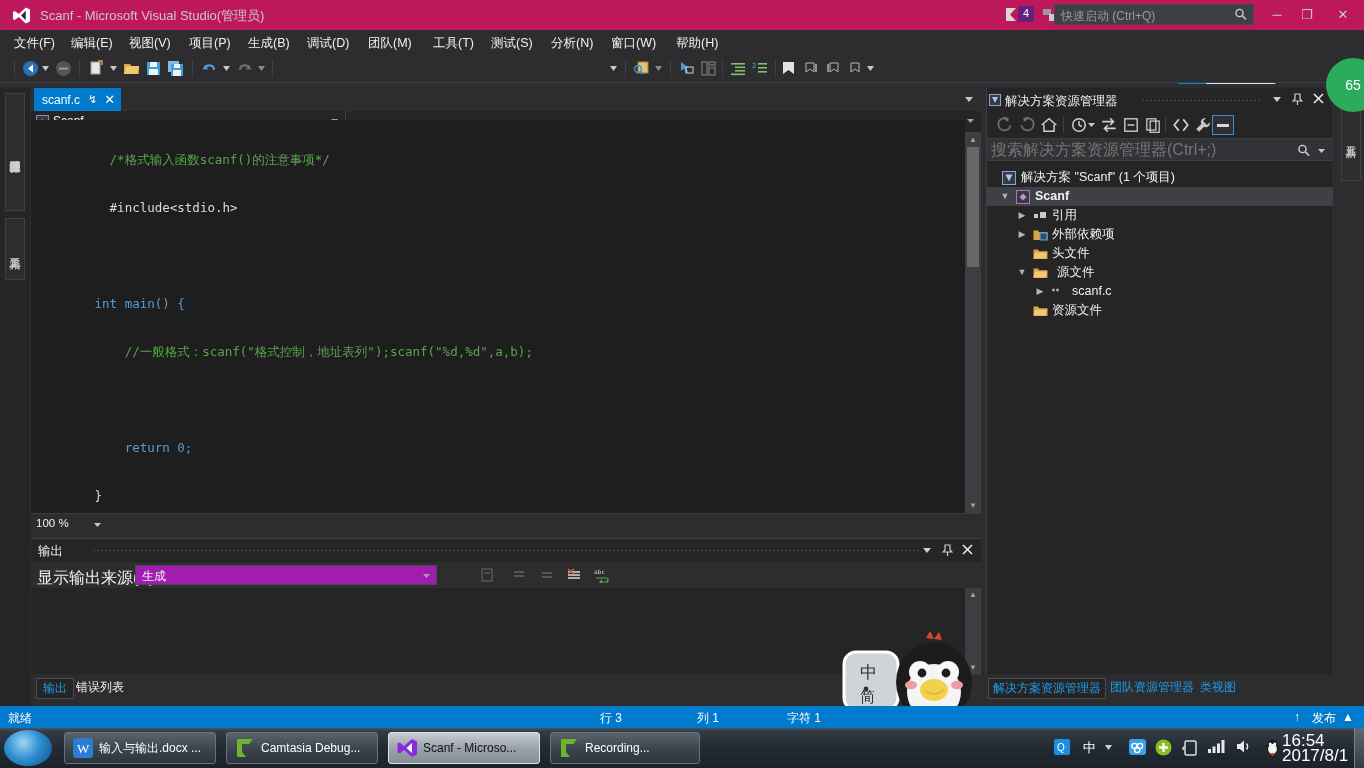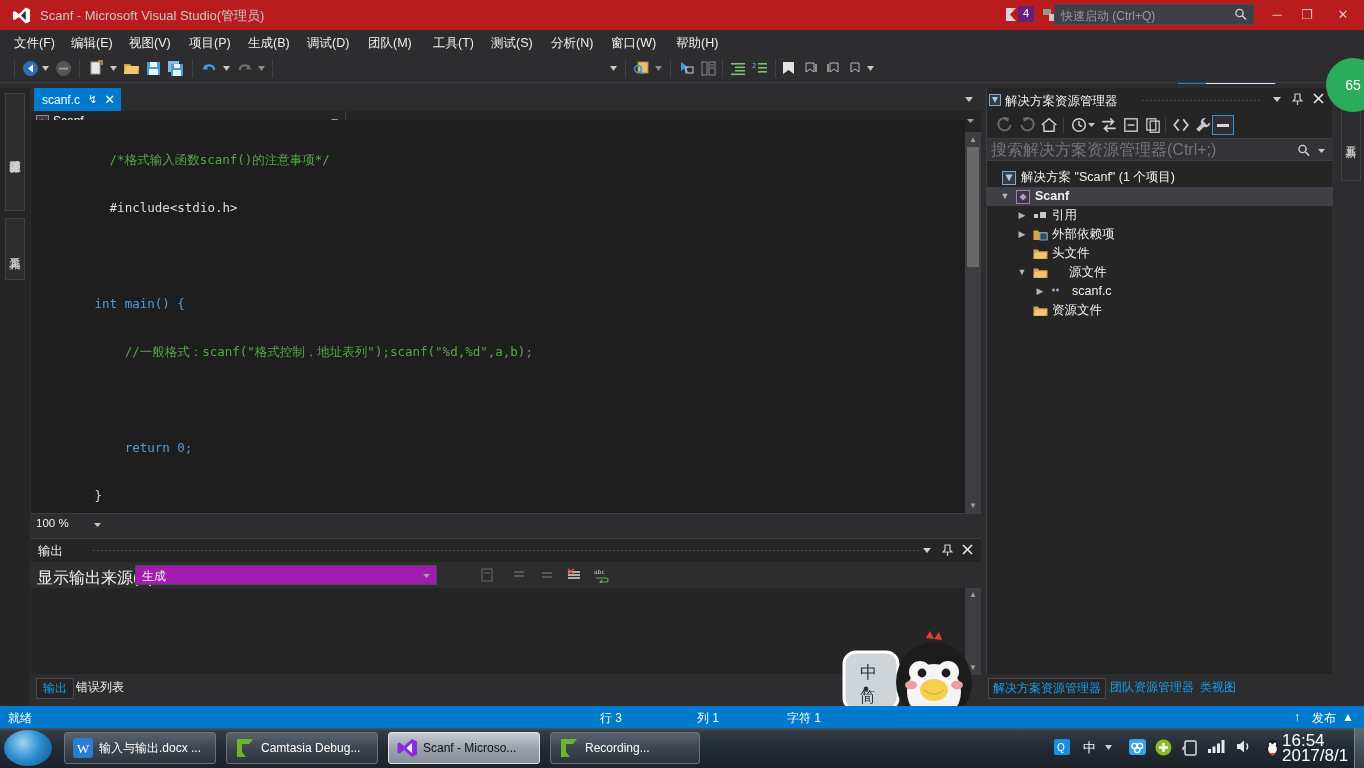--- a/index.html
+++ b/index.html
@@ -5,21 +5,21 @@
   * { box-sizing: border-box; margin:0; padding:0; }
   html,body { width:1364px; height:768px; overflow:hidden; }
   body {
     font-family: "Liberation Sans", sans-serif;
     background:#2d2d30; color:#f1f1f1; font-size:12px;
     -webkit-font-smoothing: antialiased;
   }
   #app { position:relative; width:1364px; height:768px; }
 
   
-  .titlebar { position:absolute; left:0; top:0; width:1364px; height:30px; background:#b91c1c; }
+  .titlebar { position:absolute; left:0; top:0; width:1364px; height:30px; background:#be185d; }
   .vs-logo { position:absolute; left:12px; top:6px; width:19px; height:19px; }
   .title-text { position:absolute; left:40px; top:7px; font-size:13px; color:#c8c8c8; }
   .qbar { position:absolute; right:110px; top:4px; width:200px; height:21px;
           background:#3f3f46; border:1px solid #484850; }
   .qbar span { position:absolute; left:6px; top:3px; font-size:12px; color:#9a9a9a; }
   .qbar .mag { position:absolute; right:5px; top:2px; }
   .notif { position:absolute; right:330px; top:6px; display:flex; align-items:center; }
   .notif .flag { width:12px; height:15px; }
   .notif .badge { background:#68217a; color:#fff; font-size:11px;
                   padding:1px 5px 2px 5px; margin-left:1px; line-height:13px; }
@@ -629,21 +629,21 @@
       </div>
 
       <div class="trow">
         <span class="ex" style="left:30px">▼</span>
         <span class="ic" style="left:46px;top:0">
           <svg width="15" height="14" viewBox="0 0 15 14" style="margin-top:3px">
             <path d="M0.5 2.5 H5 L6.2 4.2 H14.5 V12 H0.5 Z" fill="#d9a441"></path>
             <path d="M2 5.5 H14 L12.5 11.5 H0.5 Z" fill="#f0c875"></path>
           </svg>
         </span>
-        <span class="tx" style="left:82px">源文件</span>
+        <span class="tx" style="left:70px">源文件</span>
       </div>
 
       <div class="trow">
         <span class="ex" style="left:48px">▶</span>
         <span class="ic" style="left:63px;top:0">
           <svg width="15" height="14" viewBox="0 0 15 14" style="margin-top:3px">
             <path d="M2 5 L5 5 M3.5 3.5 L3.5 6.5" stroke="#c191d8" stroke-width="1.6"></path>
             <path d="M6 5 L9 5 M7.5 3.5 L7.5 6.5" stroke="#c191d8" stroke-width="1.6"></path>
           </svg>
         </span>

